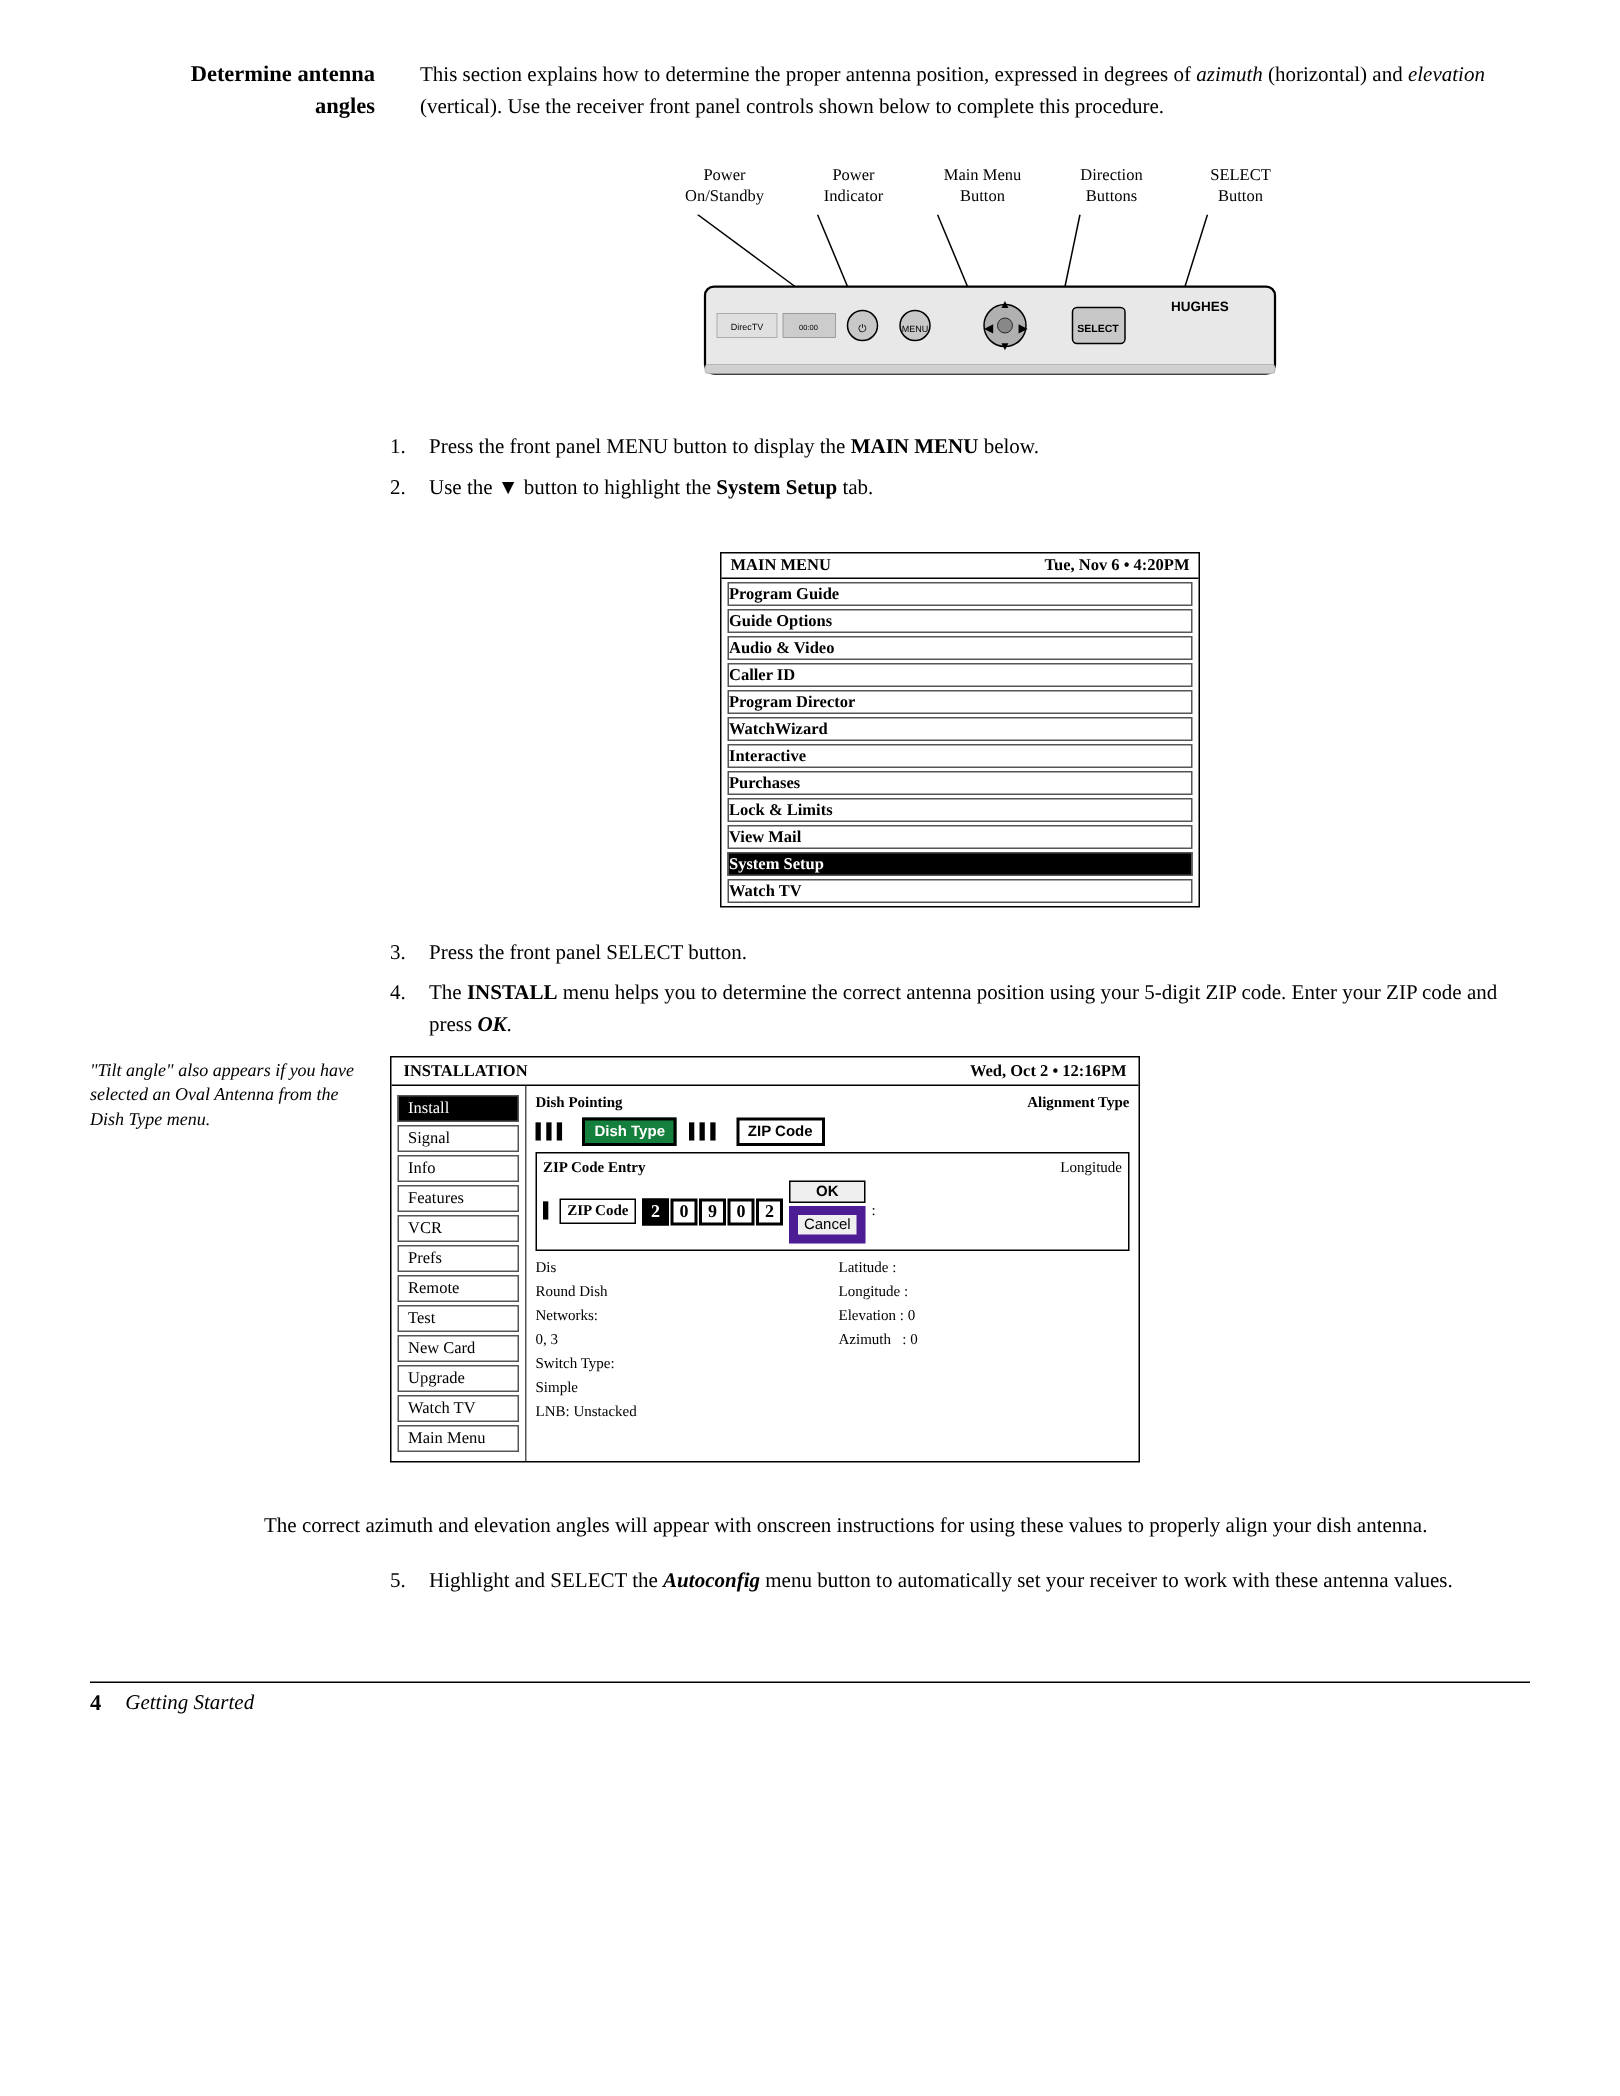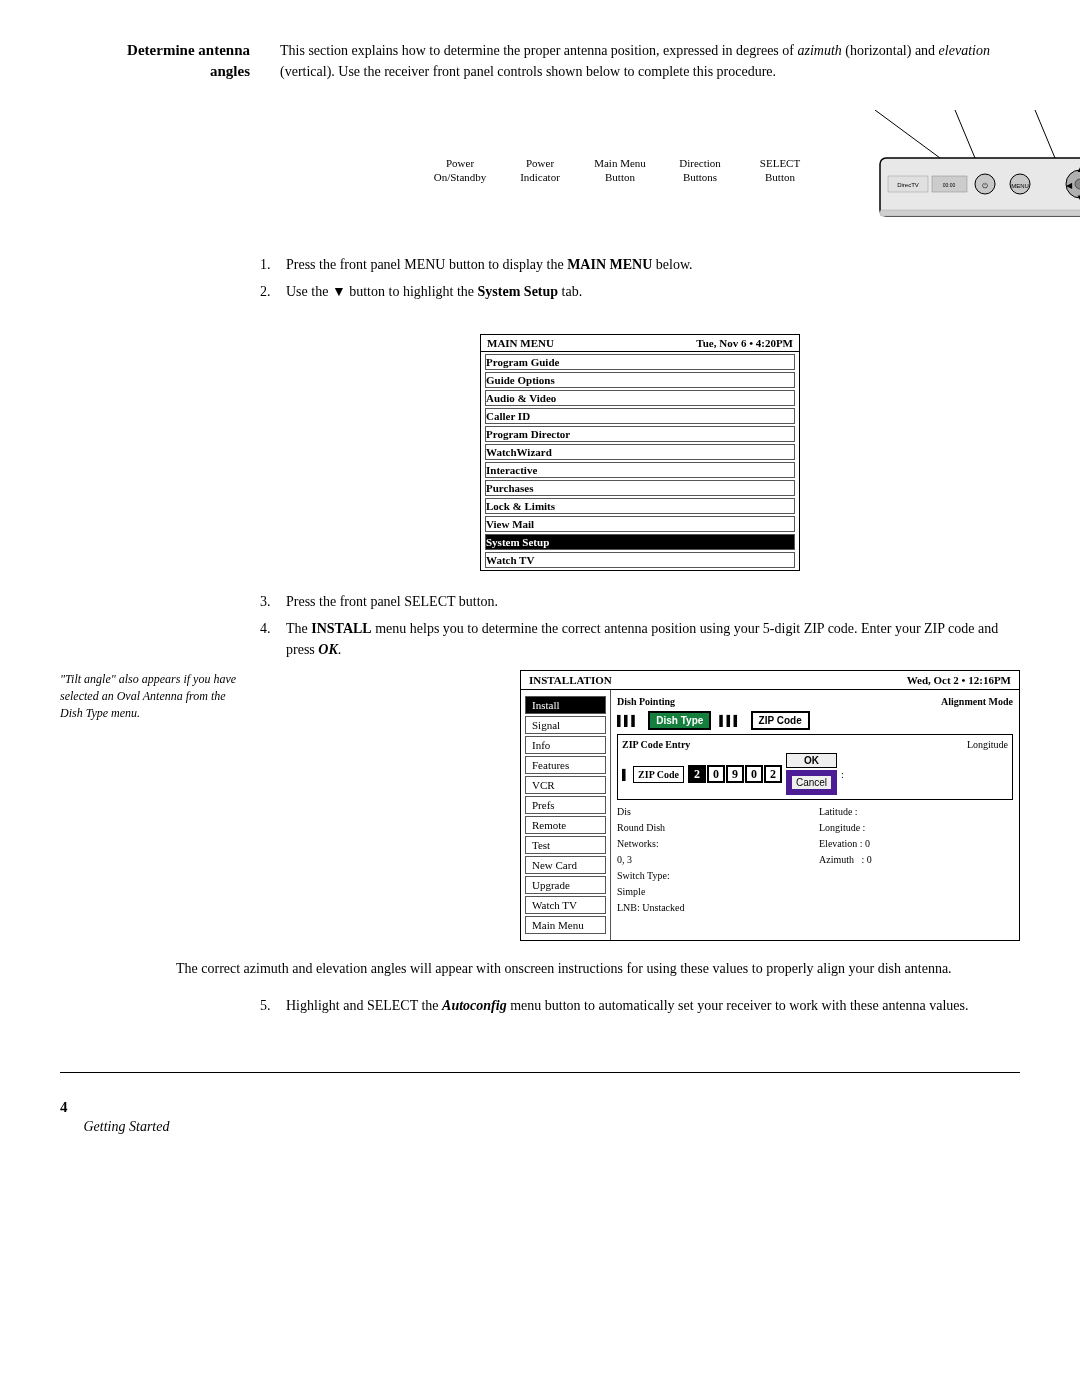--- a/index.html
+++ b/index.html
@@ -43,21 +43,21 @@
     }
 
     
     .diagram-container {
       display: flex;
       justify-content: center;
       margin: 10px 0 20px 200px;
     }
     .diagram-wrapper {
       display: flex;
-      flex-direction: row;
+      flex-direction: column;
       align-items: center;
       width: 500px;
     }
     .diagram-labels {
       display: flex;
       gap: 0;
       font-size: 11px;
       text-align: center;
       margin-bottom: 4px;
       width: 460px;
@@ -140,22 +140,22 @@
       line-height: 1.4;
       padding-top: 80px;
     }
     .steps-3-4-right {
       flex: 1;
     }
 
     
     .install-screenshot-container {
       display: flex;
-      justify-content: flex-end;
-      margin: 10px 0 1px 0;
+      justify-content: flex-start;
+      margin: 10px 0 16px 0;
     }
     .install-screenshot {
       border: 1.5px solid #000;
       width: 500px;
       font-size: 11px;
     }
     .install-header-bar {
       display: flex;
       justify-content: space-between;
       align-items: center;
@@ -292,21 +292,20 @@
       border-top: 1px solid #000;
       padding-top: 6px;
     }
     .page-number {
       font-weight: bold;
       font-size: 15px;
     }
     .footer-label {
       font-style: italic;
       font-size: 14px;
-      margin-top: 40px;
     }
   </style>
 </head>
 <body>
 
 <div class="page-content">
 
   <div class="header-section">
     <div class="header-left">
       <div class="header-title">
@@ -447,21 +446,21 @@
               <div class="install-menu-item">Test</div>
               <div class="install-menu-item">New Card</div>
               <div class="install-menu-item">Upgrade</div>
               <div class="install-menu-item">Watch TV</div>
               <div class="install-menu-item">Main Menu</div>
             </div>
 
             <div class="install-right-content">
               <div class="install-top-row">
                 <span class="dish-pointing-label">Dish Pointing</span>
-                <span class="alignment-mode-label">Alignment Mode</span>
+                <span class="alignment-mode-label">Alignment Type</span>
               </div>
 
               <div class="install-row-buttons">
                 <span class="install-indicator">▌▌▌</span>
                 <button class="install-btn selected">Dish Type</button>
                 <span class="install-indicator">▌▌▌</span>
                 <button class="install-btn">ZIP Code</button>
               </div>
 
               <div style="border: 1.5px solid #000; padding: 4px; margin: 4px 0;">

